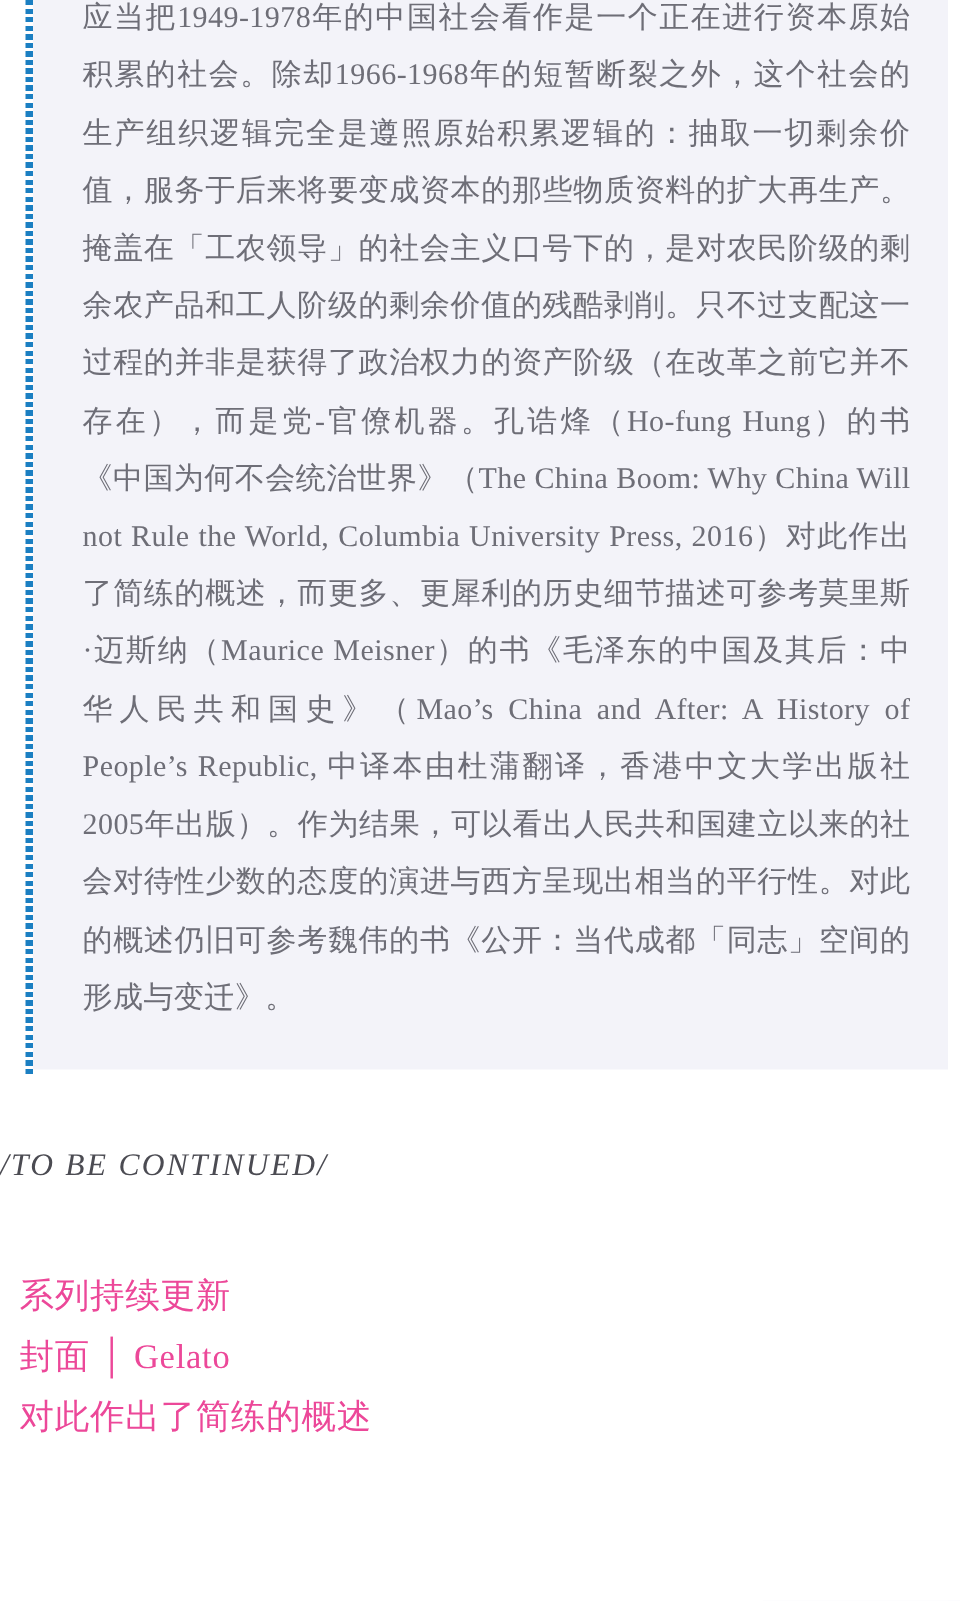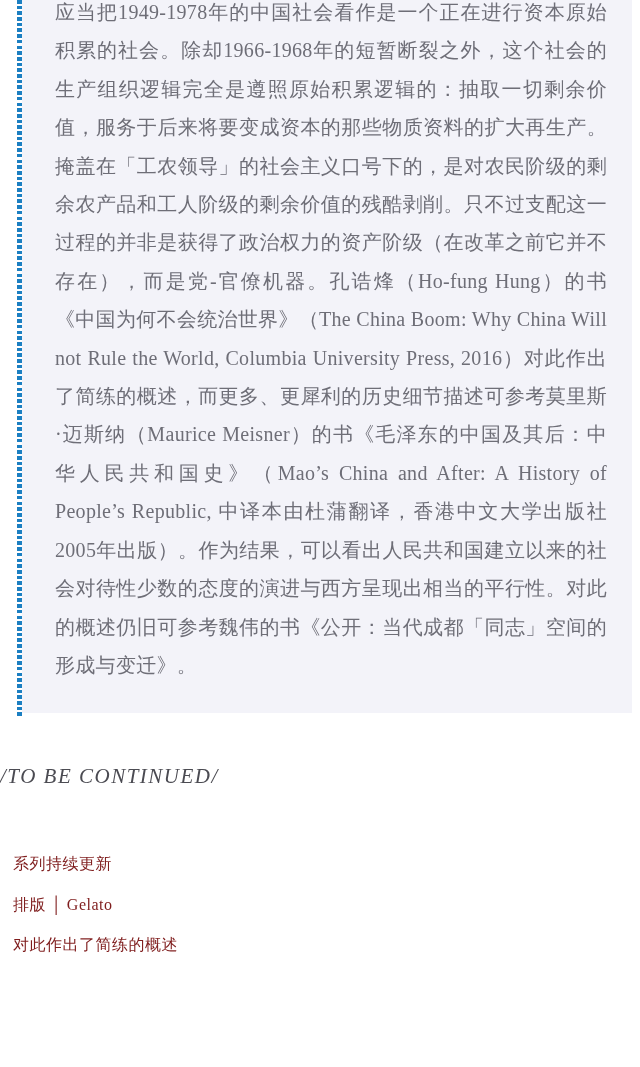--- a/index.html
+++ b/index.html
@@ -64,40 +64,40 @@
     color: #4b4b52;
   }
   
   .credits {
     position: absolute;
     top: 853px;
     left: 13px;
     width: 600px;
   }
   .credit-line {
-    font-size: 16px;
+    font-size: 23px;
     line-height: 22px;
     margin-bottom: 18.5px;
-    color: #7f1d1d;
+    color: #ec4899;
     letter-spacing: 0.5px;
   }
 </style>
 </head>
 <body>
 
 <div class="page">
 
   <div class="quote-block">
     <div class="quote-dots"></div>
     <div class="quote-body">
       <p class="quote-text">应当把1949-1978年的中国社会看作是一个正在进行资本原始积累的社会。除却1966-1968年的短暂断裂之外，这个社会的生产组织逻辑完全是遵照原始积累逻辑的：抽取一切剩余价值，服务于后来将要变成资本的那些物质资料的扩大再生产。掩盖在「工农领导」的社会主义口号下的，是对农民阶级的剩余农产品和工人阶级的剩余价值的残酷剥削。只不过支配这一过程的并非是获得了政治权力的资产阶级（在改革之前它并不存在），而是党-官僚机器。孔诰烽（Ho-fung Hung）的书《中国为何不会统治世界》（The China Boom: Why China Will not Rule the World, Columbia University Press, 2016）对此作出了简练的概述，而更多、更犀利的历史细节描述可参考莫里斯·迈斯纳（Maurice Meisner）的书《毛泽东的中国及其后：中华人民共和国史》（Mao’s China and After: A History of People’s Republic, 中译本由杜蒲翻译，香港中文大学出版社2005年出版）。作为结果，可以看出人民共和国建立以来的社会对待性少数的态度的演进与西方呈现出相当的平行性。对此的概述仍旧可参考魏伟的书《公开：当代成都「同志」空间的形成与变迁》。</p>
     </div>
   </div>
 
   <div class="continued">/TO BE CONTINUED/</div>
 
   <div class="credits">
     <div class="credit-line">系列持续更新</div>
-    <div class="credit-line">排版 │ Gelato</div>
+    <div class="credit-line">封面 │ Gelato</div>
     <div class="credit-line">对此作出了简练的概述</div>
   </div>
 
 </div>
 
 </body></html>

